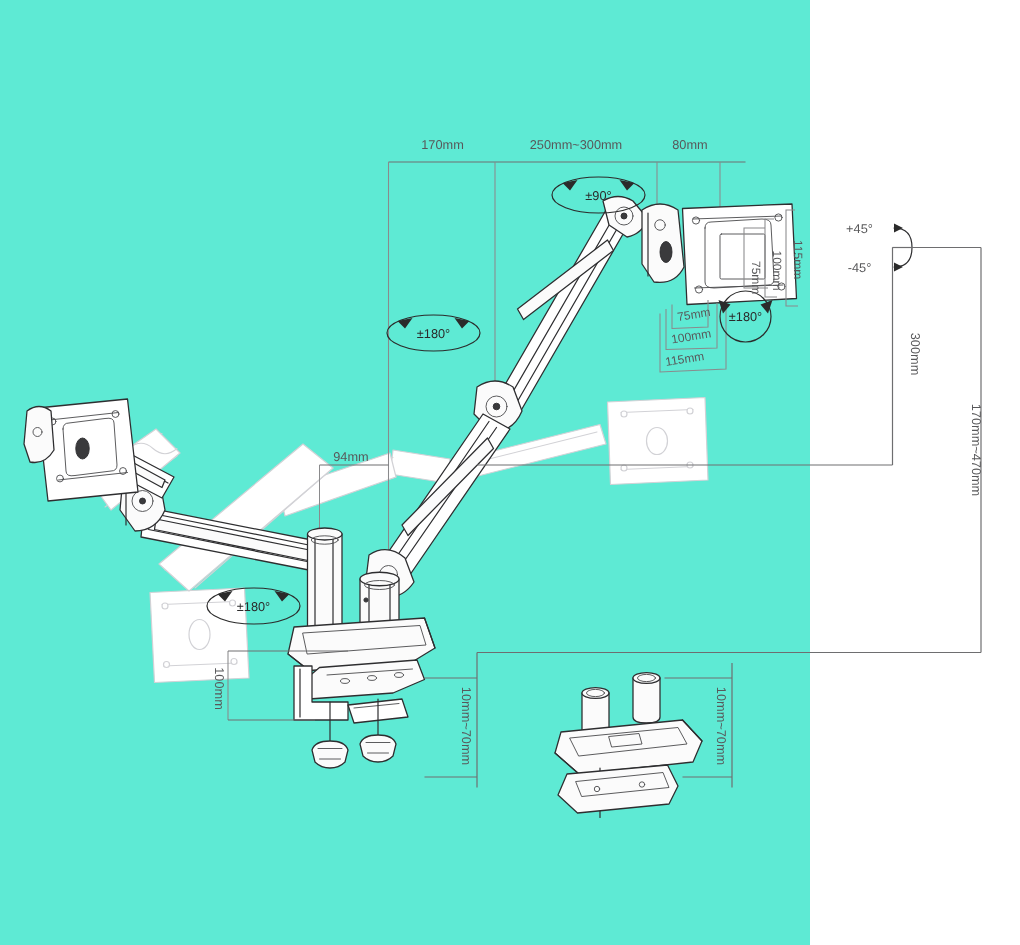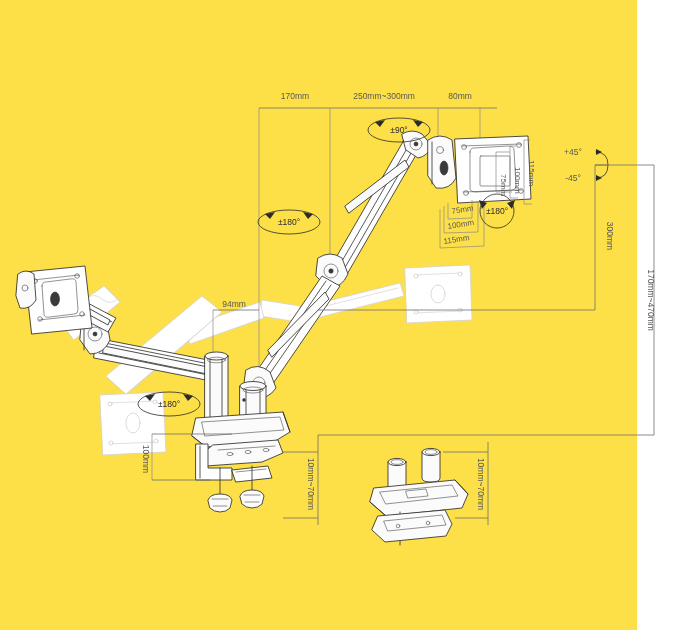--- a/index.html
+++ b/index.html
@@ -8,23 +8,23 @@
     background: #ffffff;
   }
   body {
     width: 680px;
     height: 630px;
     font-family: "Liberation Sans", sans-serif;
     overflow: hidden;
   }
   #diagram-root {
     position: relative;
-    width: 637px;
+    width: 540px;
     height: 630px;
-    background: #fde047;
+    background: #5eead4;
     text-align: center;
   }
   svg#drawing {
     position: absolute;
     top: 0;
     left: 0;
     width: 680px;
     height: 630px;
   }
   .dim-text {

